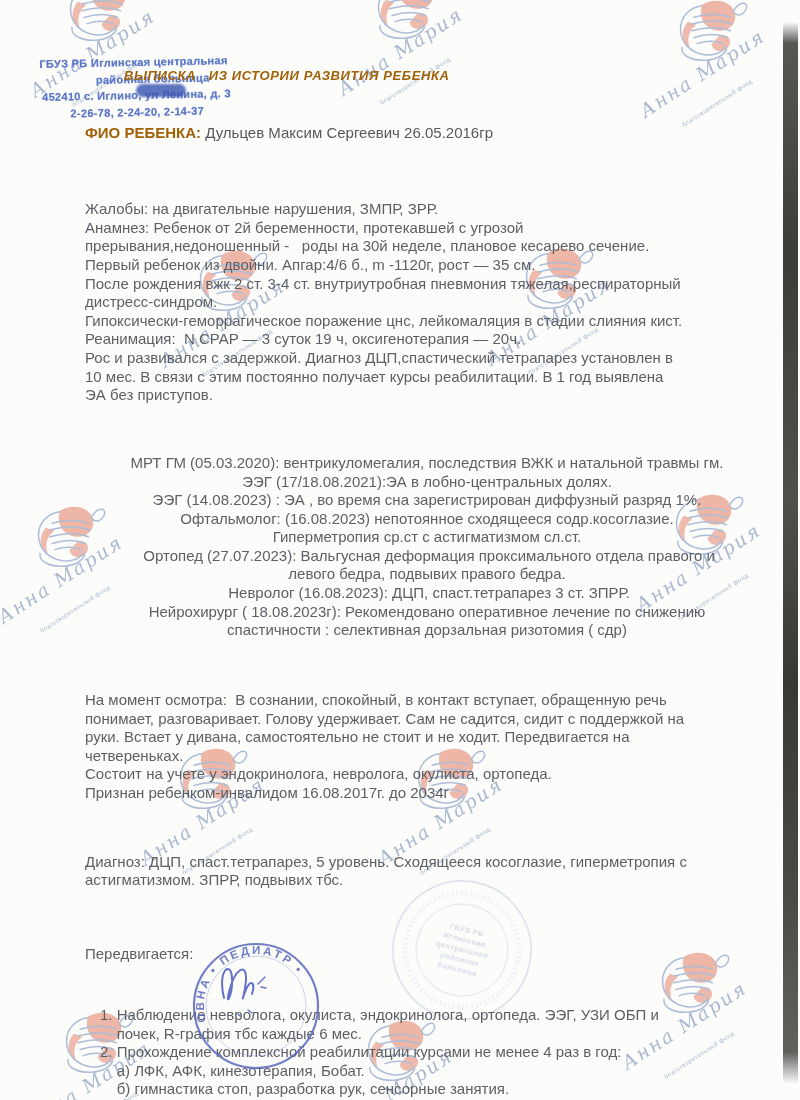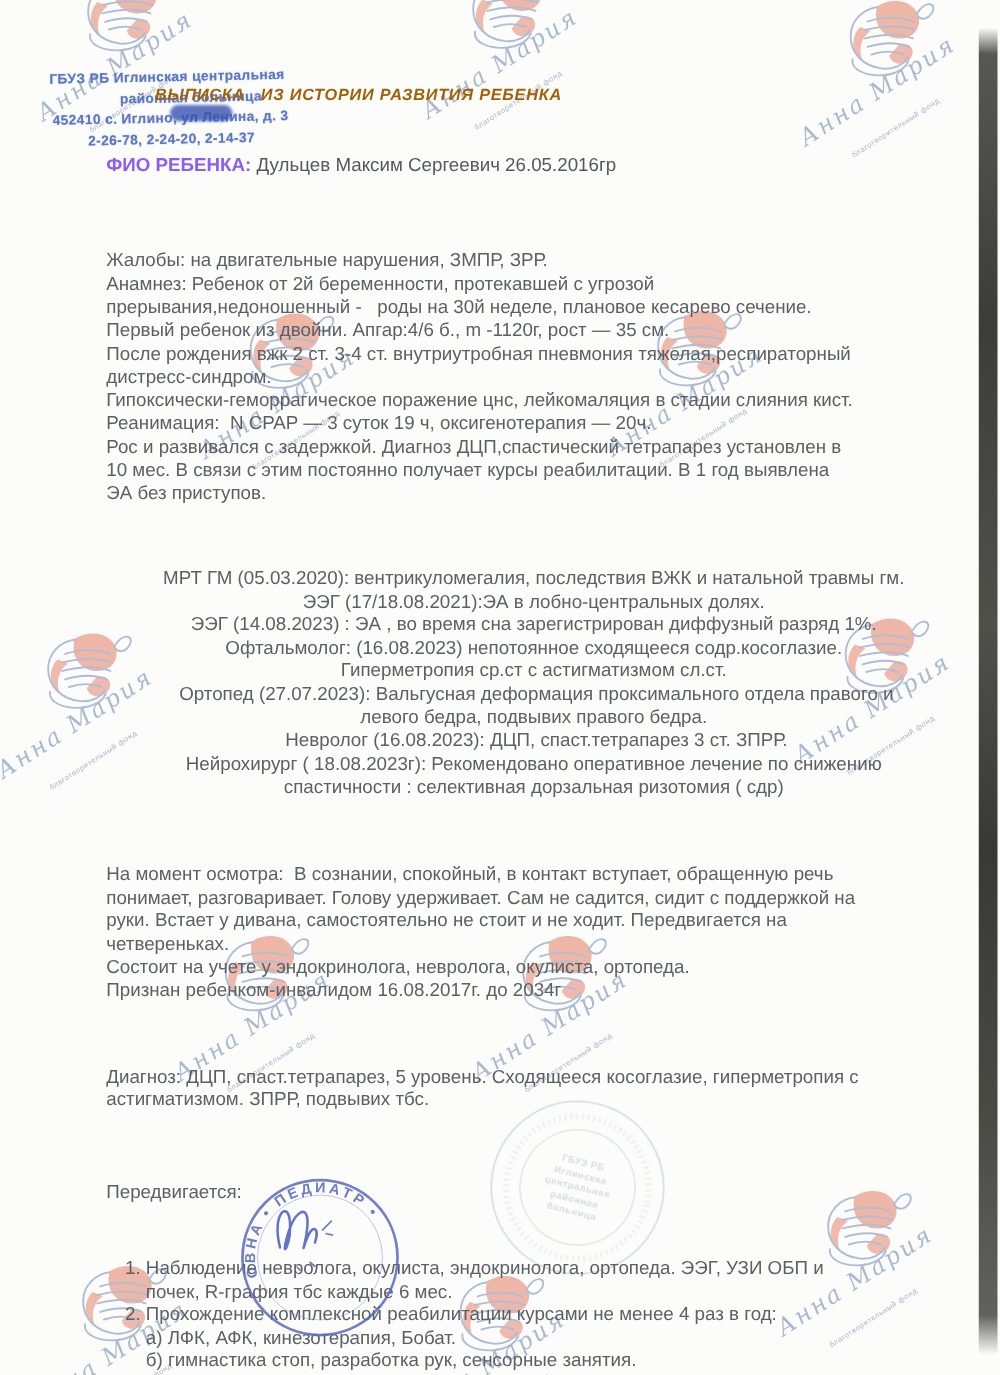--- a/index.html
+++ b/index.html
@@ -22,21 +22,21 @@
       text-shadow:0 0 1px rgba(90,118,197,.55);white-space:nowrap;}
   .letterhead div:nth-child(2){margin-left:56px;}
   .letterhead div:nth-child(3){margin-left:2px;}
   .letterhead div:nth-child(4){margin-left:30px;}
   .ink-blob{position:absolute;left:136px;top:84px;width:50px;height:13px;background:#3753af;
       opacity:.8;border-radius:7px;filter:blur(1.1px);z-index:1;}
   
   .title{position:absolute;left:124px;top:68px;z-index:2;font-size:13px;font-weight:bold;font-style:italic;
       color:#a16207;letter-spacing:.6px;white-space:pre-wrap;}
   .fio{position:absolute;left:85px;top:124px;z-index:2;font-size:15px;color:#55585d;white-space:pre-wrap;}
-  .fio b{color:#8b5cf6;text-align:center;}
+  .fio b{color:#a16207;text-align:center;}
   .body-text{position:absolute;left:85px;top:163px;width:684px;z-index:2;color:#5c5f64;
       font-size:15px;line-height:18.6px;white-space:pre-wrap;}
   .sec{white-space:pre-wrap;}
   .sec.findings{margin-top:12px;text-align:center;}
   .sec.status{margin-top:14px;}
   .sec.diagnosis{margin-top:13px;}
   .sec.rec-head{margin-top:18px;}
   .sec.rec-list{margin-top:5px;margin-left:15px;}
   
   .doctor-stamp{position:absolute;left:190px;top:940px;z-index:3;}

